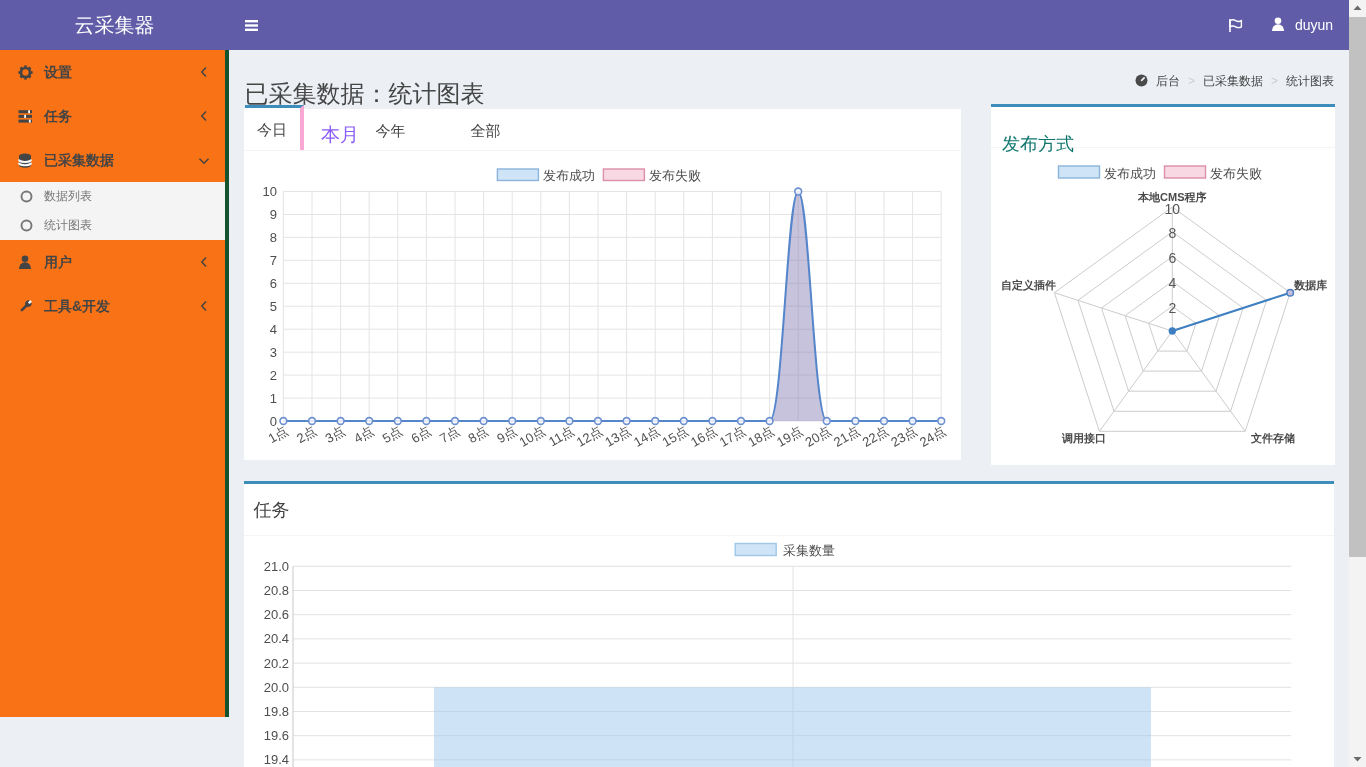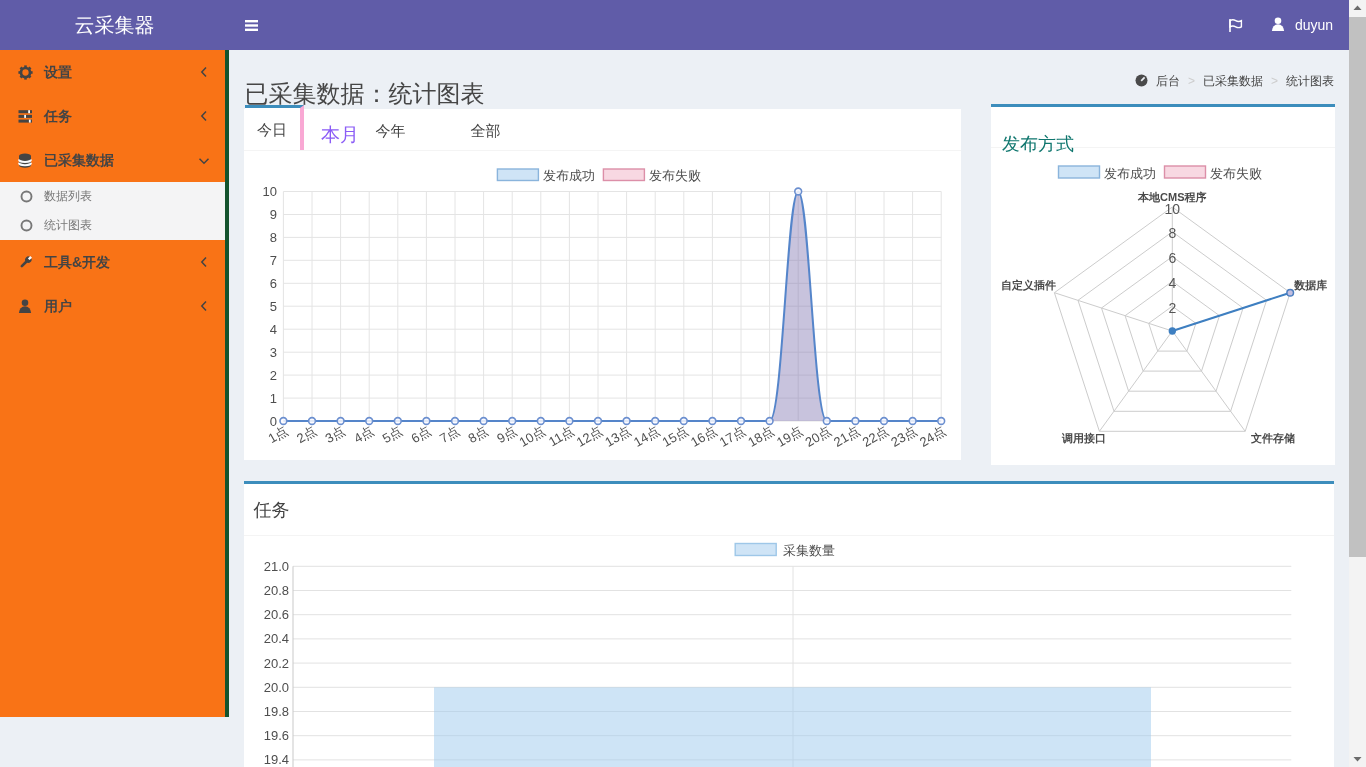--- a/index.html
+++ b/index.html
@@ -117,43 +117,43 @@
         <span class="mi">
           <svg width="13" height="13" xmlns="http://www.w3.org/2000/svg">
             <circle cx="6.5" cy="6.5" r="5" fill="none" stroke="#777" stroke-width="1.9"></circle>
           </svg>
         </span>
         <span class="txt">统计图表</span>
       </div>
     </div>
     <div class="menu-item">
       <span class="mi">
+        <svg width="14" height="14" xmlns="http://www.w3.org/2000/svg">
+          <circle cx="7" cy="3.8" r="3.3" fill="#444"></circle>
+          <path d="M0.9 14 a6.1 6.8 0 0 1 12.2 0 z" fill="#444"></path>
+        </svg>
+      </span>
+      <span class="txt">用户</span>
+      <span class="chev">
+        <svg width="8" height="12" xmlns="http://www.w3.org/2000/svg">
+          <polyline points="6,1.5 1.8,6 6,10.5" fill="none" stroke="#444" stroke-width="1.5"></polyline>
+        </svg>
+      </span>
+    </div>
+    <div class="menu-item">
+      <span class="mi">
         <svg width="15" height="15" xmlns="http://www.w3.org/2000/svg">
           <g transform="rotate(45 7.5 7.5)">
             <circle cx="7.5" cy="3.5" r="3.2" fill="#444"></circle>
             <rect x="6.3" y="-0.5" width="2.4" height="3.4" fill="#f9fafc"></rect>
             <rect x="6.2" y="5.5" width="2.6" height="8.5" rx="1.3" fill="#444"></rect>
           </g>
         </svg>
       </span>
       <span class="txt">工具&amp;开发</span>
-      <span class="chev">
-        <svg width="8" height="12" xmlns="http://www.w3.org/2000/svg">
-          <polyline points="6,1.5 1.8,6 6,10.5" fill="none" stroke="#444" stroke-width="1.5"></polyline>
-        </svg>
-      </span>
-    </div>
-    <div class="menu-item">
-      <span class="mi">
-        <svg width="14" height="14" xmlns="http://www.w3.org/2000/svg">
-          <circle cx="7" cy="3.8" r="3.3" fill="#444"></circle>
-          <path d="M0.9 14 a6.1 6.8 0 0 1 12.2 0 z" fill="#444"></path>
-        </svg>
-      </span>
-      <span class="txt">用户</span>
       <span class="chev">
         <svg width="8" height="12" xmlns="http://www.w3.org/2000/svg">
           <polyline points="6,1.5 1.8,6 6,10.5" fill="none" stroke="#444" stroke-width="1.5"></polyline>
         </svg>
       </span>
     </div>
   </div>
   <h1 class="page-title">已采集数据：统计图表</h1>
   <div class="breadcrumb"><span style="position:relative;top:2px;margin-right:8px;display:inline-block;"><svg width="13" height="13" xmlns="http://www.w3.org/2000/svg">
         <circle cx="6.5" cy="6.5" r="6" fill="#4a4a4a"></circle>

